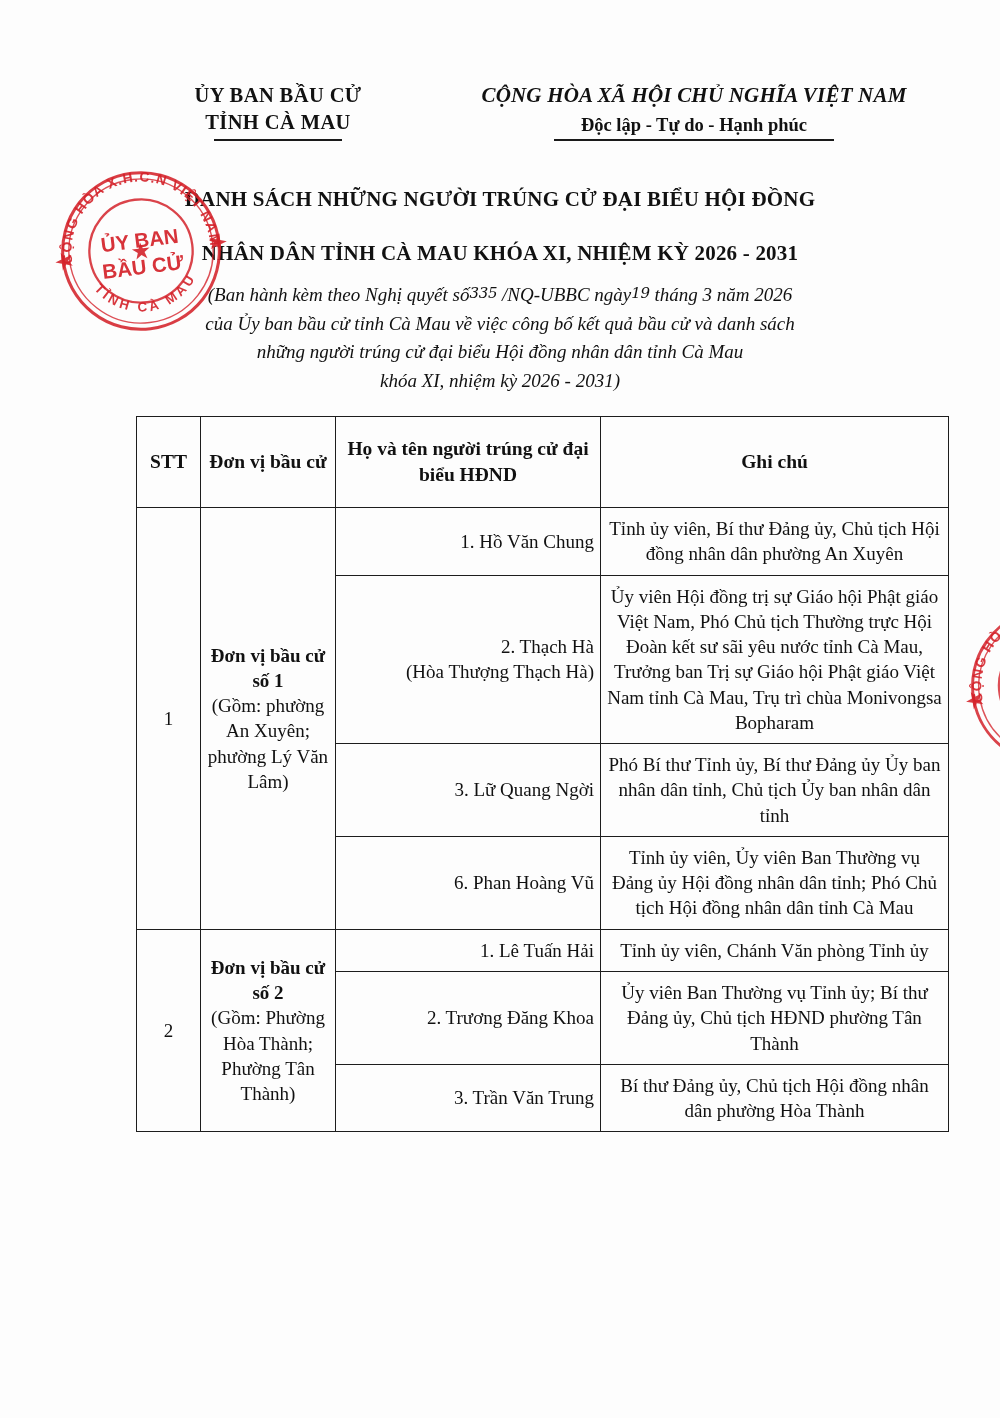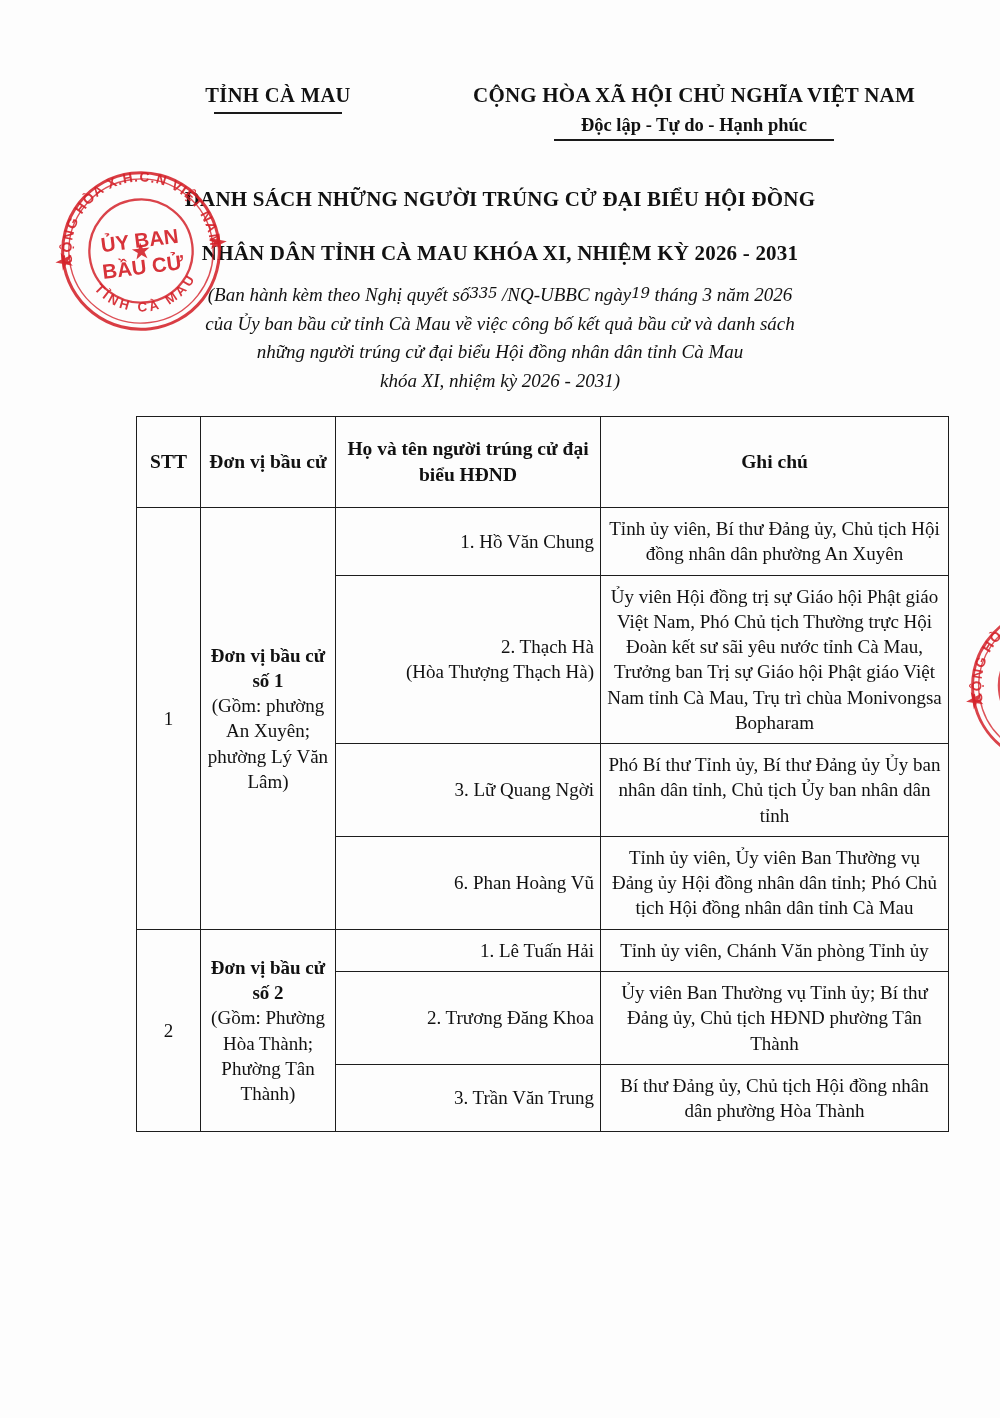--- a/index.html
+++ b/index.html
@@ -41,20 +41,21 @@
     letter-spacing: 0.4px;
     line-height: 1.32;
     text-transform: uppercase;
   }
   .nation-line {
     font-weight: bold;
     font-size: 21px;
     letter-spacing: 0.2px;
     line-height: 1.3;
     text-transform: uppercase;
+    font-style: italic;
   }
   .motto-line {
     font-weight: bold;
     font-size: 18.5px;
     margin-top: 5px;
     display: inline-block;
     line-height: 1.25;
   }
   .rule-short {
     width: 128px;
@@ -160,20 +161,21 @@
     height: 118px;
   }
 </style>
 </head>
 <body>
 
 <div class="page">
 
   <div class="doc-header">
     <div class="header-left">
+      <div class="org-line">ỦY BAN BẦU CỬ</div>
       <div class="org-line">TỈNH CÀ MAU</div>
       <div class="rule-short"></div>
     </div>
     <div class="header-right">
       <div class="nation-line">CỘNG HÒA XÃ HỘI CHỦ NGHĨA VIỆT NAM</div>
       <div class="motto-line">Độc lập - Tự do - Hạnh phúc</div>
       <div class="rule-motto"></div>
     </div>
   </div>
 

